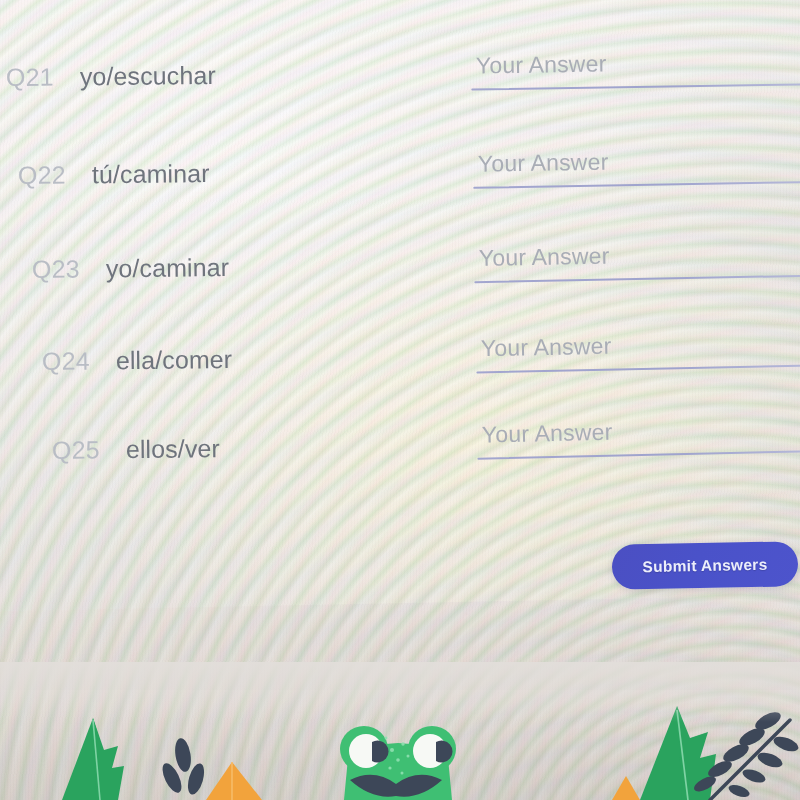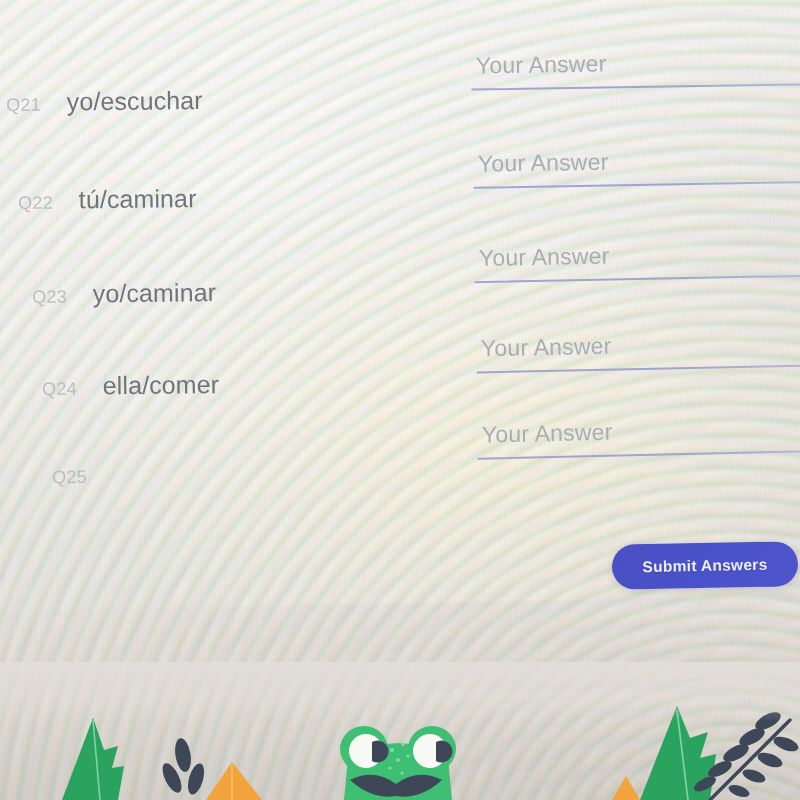--- a/index.html
+++ b/index.html
@@ -118,23 +118,22 @@
     inset: 0;
   }
   .q-row {
     position: absolute;
     display: flex;
     align-items: baseline;
     white-space: nowrap;
   }
   .q-num {
     color: #b9bdc5;
-    font-size: 18px;
+    font-size: 25px;
     letter-spacing: 0.2px;
-    margin-top: 32px;
   }
   .q-text {
     color: #6f747d;
     font-size: 25px;
     margin-left: 26px;
     letter-spacing: 0.1px;
   }
 
   .answer-field {
     position: absolute;
@@ -241,20 +240,21 @@
       <span class="q-num">Q24</span>
       <span class="q-text">ella/comer</span>
     </div>
     <div class="answer-field" style="left:476px; top:332px; transform:rotate(-1.2deg);">
       <span class="answer-placeholder">Your Answer</span>
       <span class="answer-underline"></span>
     </div>
 
     <div class="q-row" style="left:52px; top:435px; transform:rotate(-0.6deg);">
       <span class="q-num">Q25</span>
+      <span class="q-text">ellos/ver</span>
     </div>
     <div class="answer-field" style="left:477px; top:418px; transform:rotate(-1.3deg);">
       <span class="answer-placeholder">Your Answer</span>
       <span class="answer-underline"></span>
     </div>
 
   </div>
 
   <button class="submit-btn">Submit Answers</button>
 

